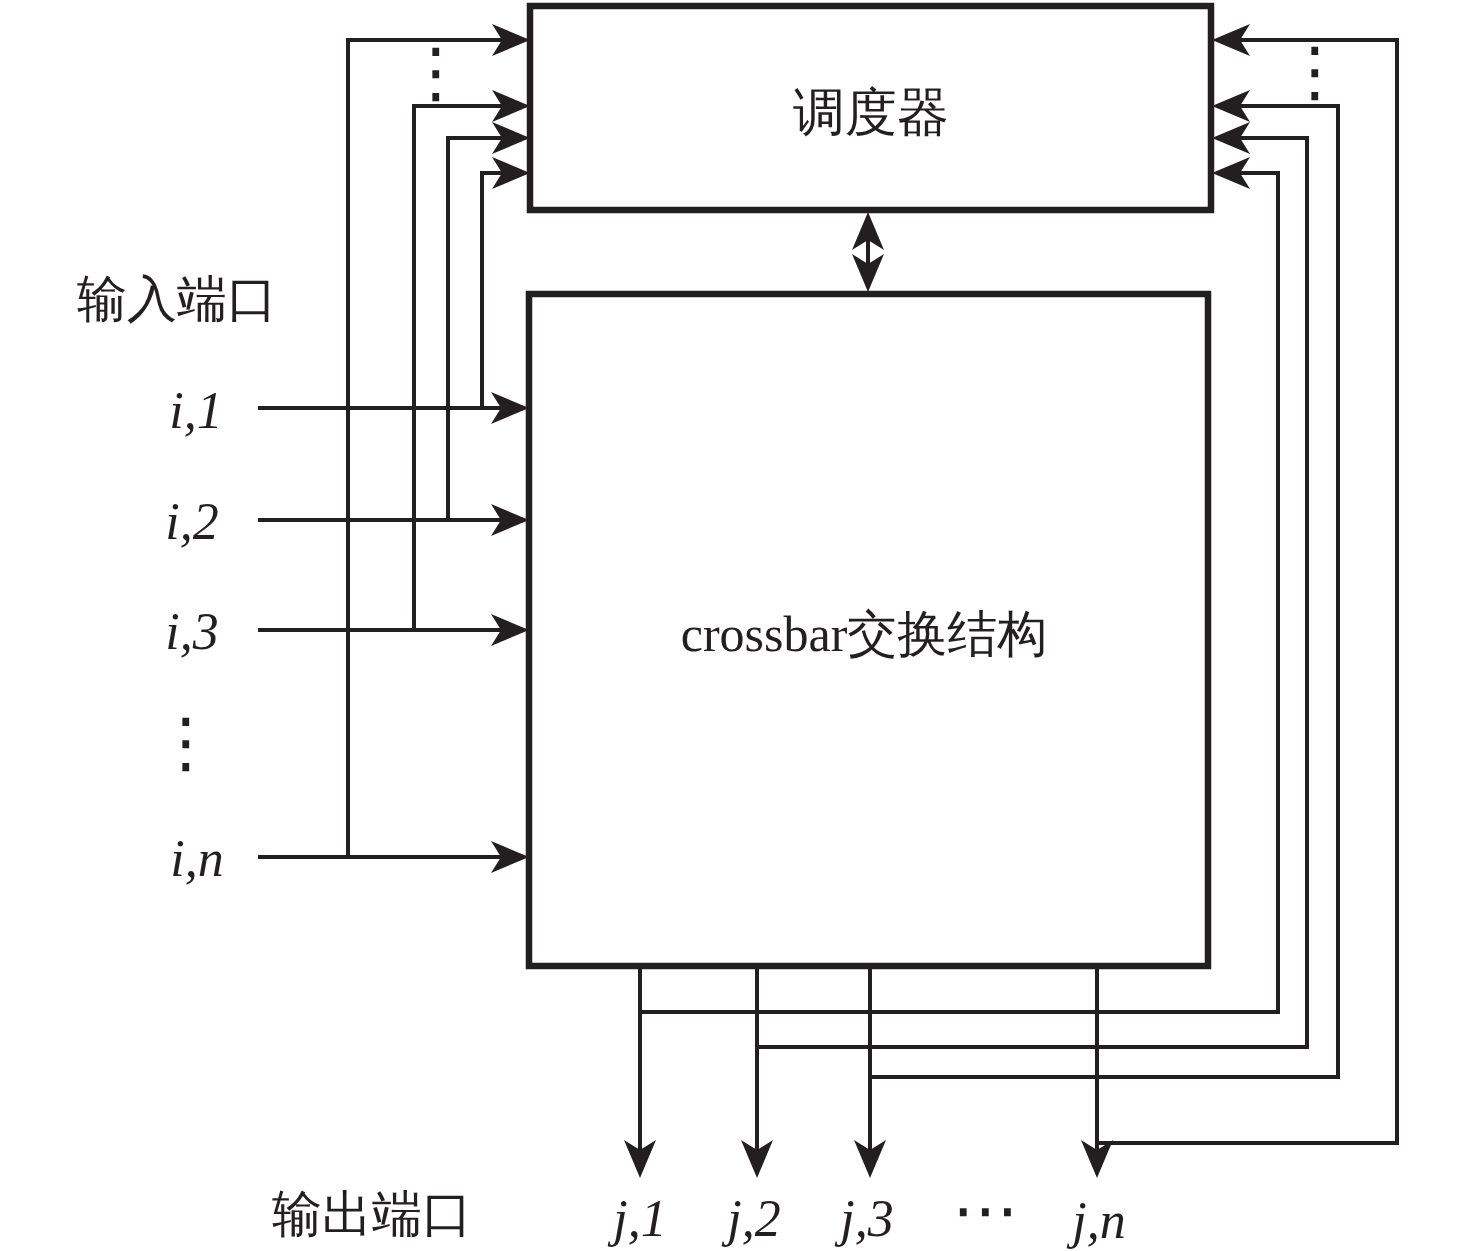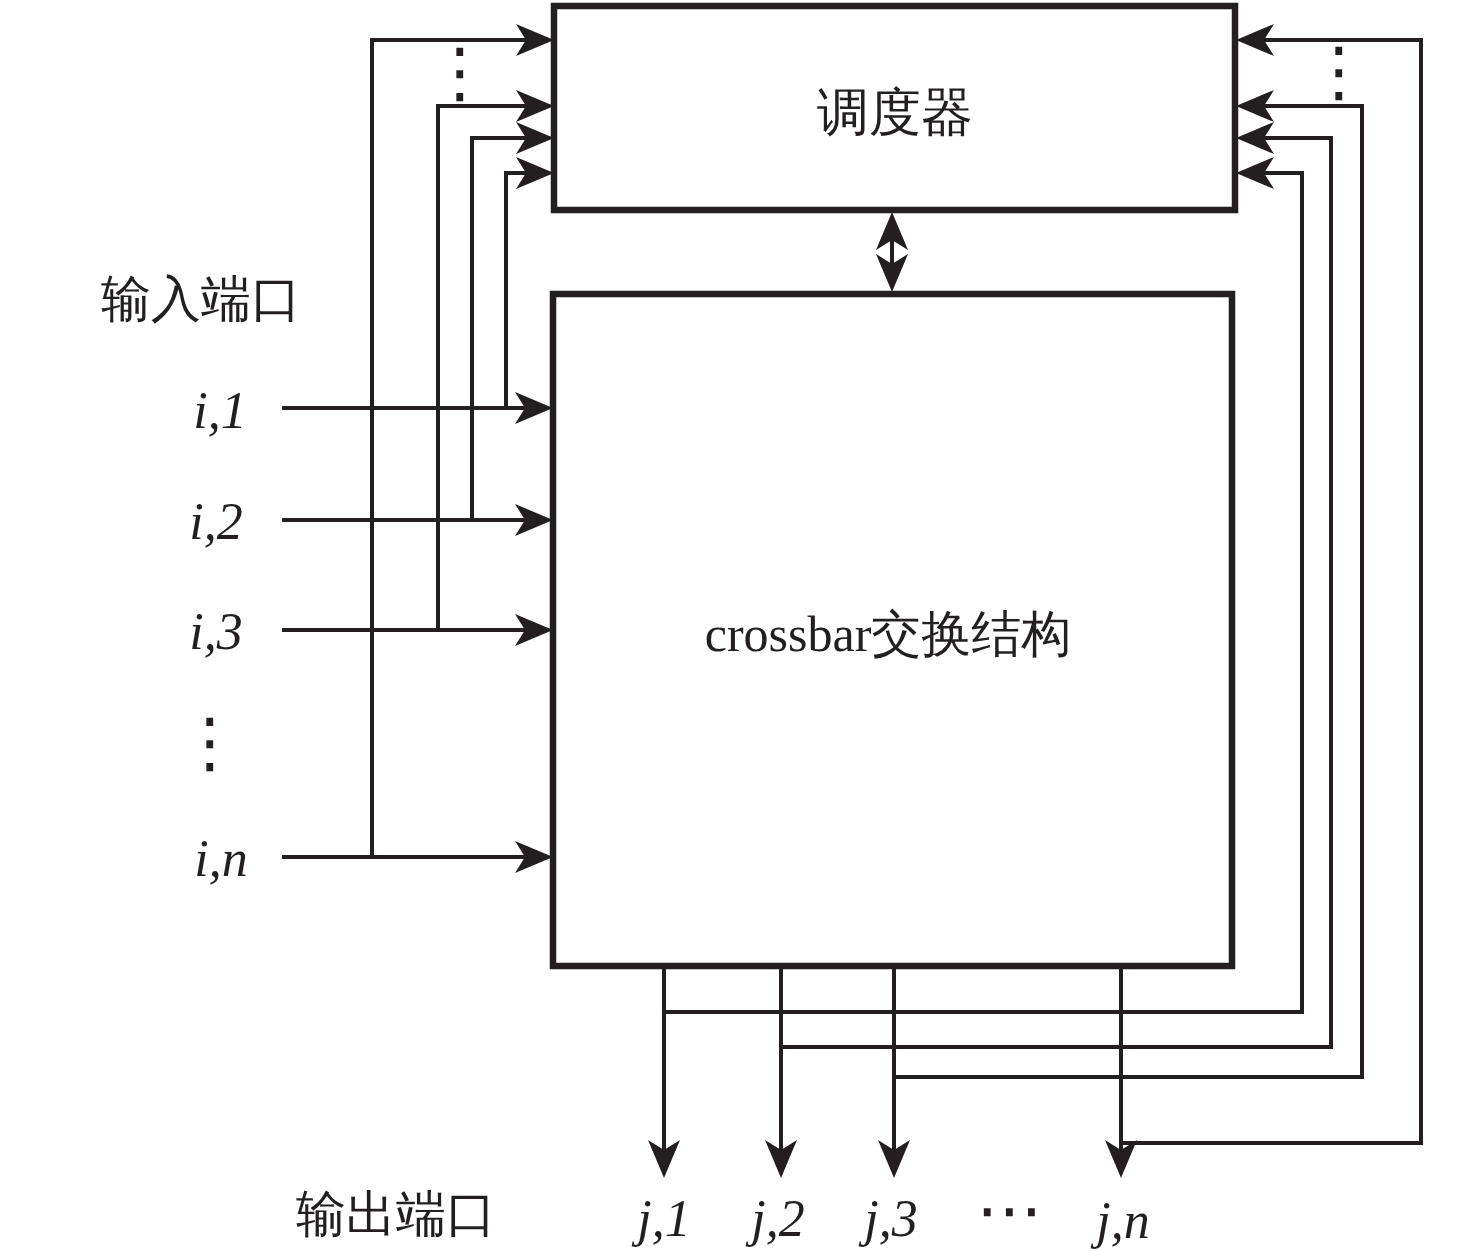--- a/index.html
+++ b/index.html
@@ -1,17 +1,17 @@
 <!DOCTYPE html>
 <html style="--ink: #231f20; --bg: #ffffff;"><head>
 <meta charset="utf-8">
 <style>
   :root { --ink:#231f20; --bg:#ffffff; }
   html,body{margin:0;padding:0;background:var(--bg);}
-  .stage{width:1240px;height:1251px;position:relative;background:var(--bg);margin-left:24px;}
+  .stage{width:1240px;height:1251px;position:relative;background:var(--bg);}
   svg{display:block;}
   .wire{stroke:var(--ink);stroke-width:4;fill:none;}
   .box{fill:var(--bg);stroke:var(--ink);stroke-width:6.5;}
   .head{fill:var(--ink);stroke:none;}
   text{text-anchor:middle;dominant-baseline:central;fill:var(--ink);}
   .cjk{font-family:"Liberation Serif","DejaVu Serif",serif;font-size:50px;}
   .boxlabel{font-family:"Liberation Serif","DejaVu Serif",serif;font-size:52px;}
   .port{font-family:"Liberation Serif","DejaVu Serif",serif;font-style:italic;font-size:52px;}
   .dots{font-family:"DejaVu Sans",sans-serif;font-size:66px;}
 </style>

